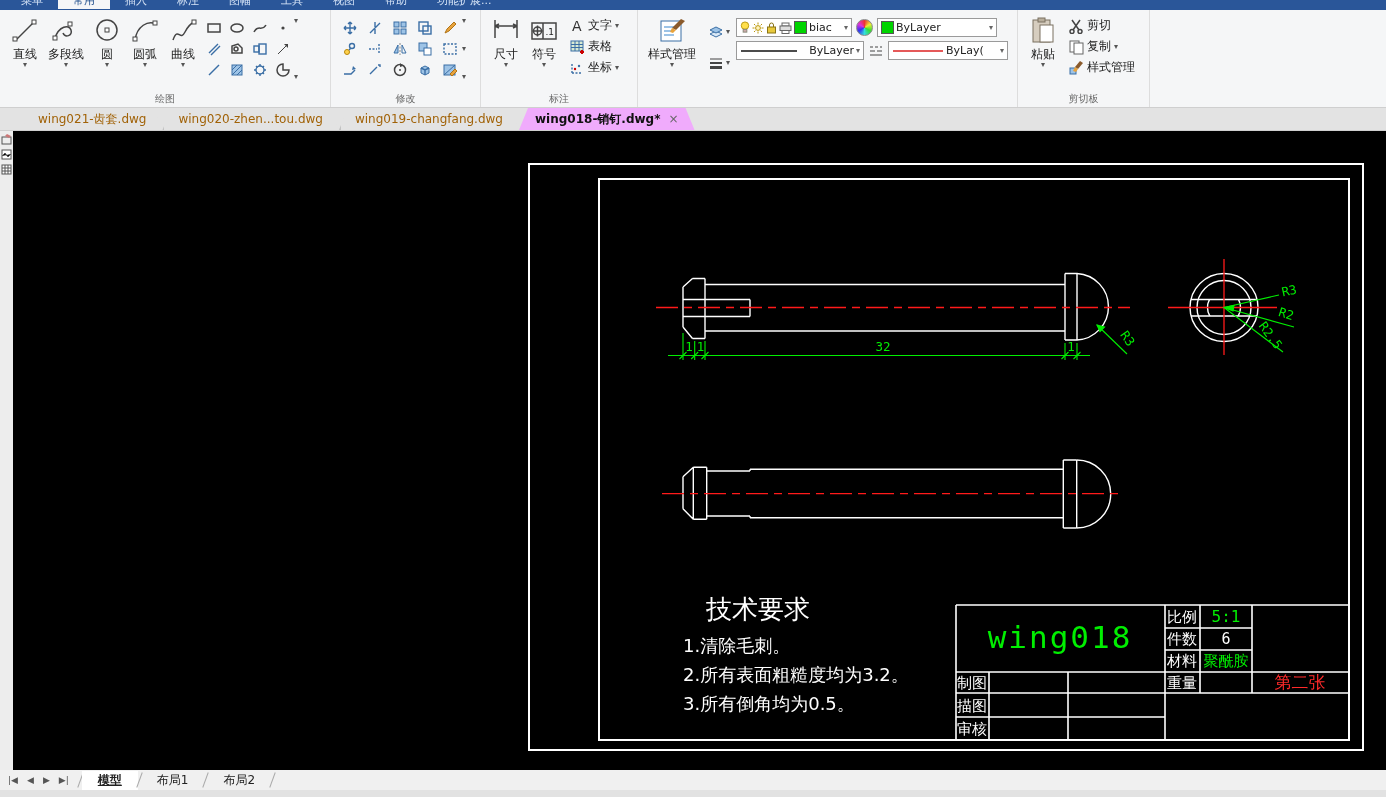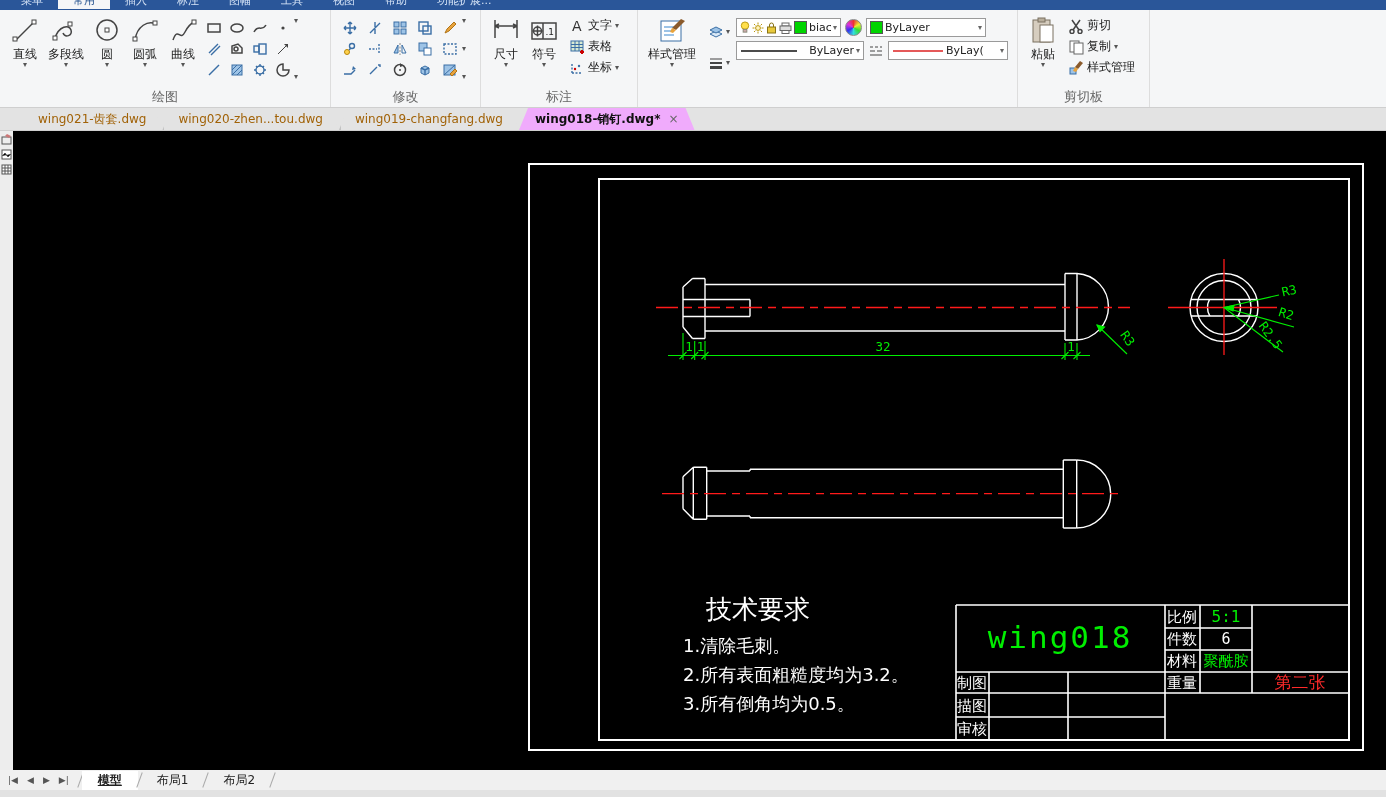--- a/index.html
+++ b/index.html
@@ -8,21 +8,21 @@
   
   .topbar{position:absolute;top:0;left:0;right:0;height:20px;background:#2a5699;overflow:hidden;}
   .menurow{display:flex;align-items:flex-start;padding-left:6px;transform:translateY(-7px);}
   .mitem{color:#d6e4f7;font-size:11px;line-height:16px;padding:0 15px;white-space:nowrap;}
   .mitem.active{background:#f5f6f7;color:#1f4e8c;}
   
   .ribbon{position:absolute;top:10px;left:0;right:0;height:97px;background:#f5f6f7;
           border-bottom:1px solid #cfcfcf;display:flex;}
   .rgroup{position:relative;box-sizing:border-box;border-right:1px solid #dddddd;
           padding:5px 6px 16px 6px;display:flex;align-items:flex-start;}
-  .rglabel{position:absolute;bottom:1px;left:0;right:0;text-align:center;font-size:13px;color:#666;}
+  .rglabel{position:absolute;bottom:1px;left:0;right:0;text-align:center;font-size:10px;color:#666;}
   .bigbtn{display:flex;flex-direction:column;align-items:center;justify-content:flex-start;
           padding:1px 4px;cursor:default;}
   .bigbtn .blbl{font-size:12px;color:#222;line-height:13px;white-space:nowrap;}
   .carat{font-size:8px;color:#555;line-height:7px;}
   .bi{width:30px;height:30px;margin-bottom:2px;}
   .migrid{display:grid;grid-template-rows:repeat(3,21px);grid-auto-flow:column;
           grid-auto-columns:23px;align-items:center;justify-items:center;margin-top:2px;}
   .mi{width:16px;height:16px;}
   .ddcol{display:flex;flex-direction:column;justify-content:space-between;height:63px;margin-top:2px;}
   .srow{display:flex;align-items:center;gap:3px;font-size:12px;color:#222;height:21px;padding:0 2px;}
@@ -317,21 +317,21 @@
         <svg class="mi" viewBox="0 0 16 16">
             <path stroke="#444" stroke-width="1" d="M2 4 H14"></path>
             <path stroke="#444" stroke-width="2" d="M2 8 H14"></path>
             <path stroke="#444" stroke-width="3" d="M2 12.5 H14"></path>
           </svg>
         <span class="carat">▾</span>
       </div>
     </div>
     <div class="proprows">
       <div class="proprow">
-        <div class="combo" style="width:105px;">
+        <div class="combo" style="width:116px;">
           <svg class="mi" style="width:10px;height:13px;" viewBox="0 0 10 14">
               <circle cx="5" cy="5" r="4" fill="#ffe04d" stroke="#b8960b"></circle>
               <rect x="3" y="9" width="4" height="3" fill="#caa" stroke="#887"></rect>
             </svg>
           <svg class="mi" style="width:12px;height:12px;" viewBox="0 0 12 12">
               <circle cx="6" cy="6" r="2.4" fill="#fff3c0" stroke="#b8960b"></circle>
               <path stroke="#b8960b" d="M6 0.5 V2.5 M6 9.5 V11.5 M0.5 6 H2.5 M9.5 6 H11.5 M2 2 L3.4 3.4 M10 2 L8.6 3.4 M2 10 L3.4 8.6 M10 10 L8.6 8.6"></path>
             </svg>
           <svg class="mi" style="width:11px;height:12px;" viewBox="0 0 11 12">
               <rect x="1.5" y="5" width="8" height="6" fill="#e8c93d" stroke="#8a7417"></rect>

